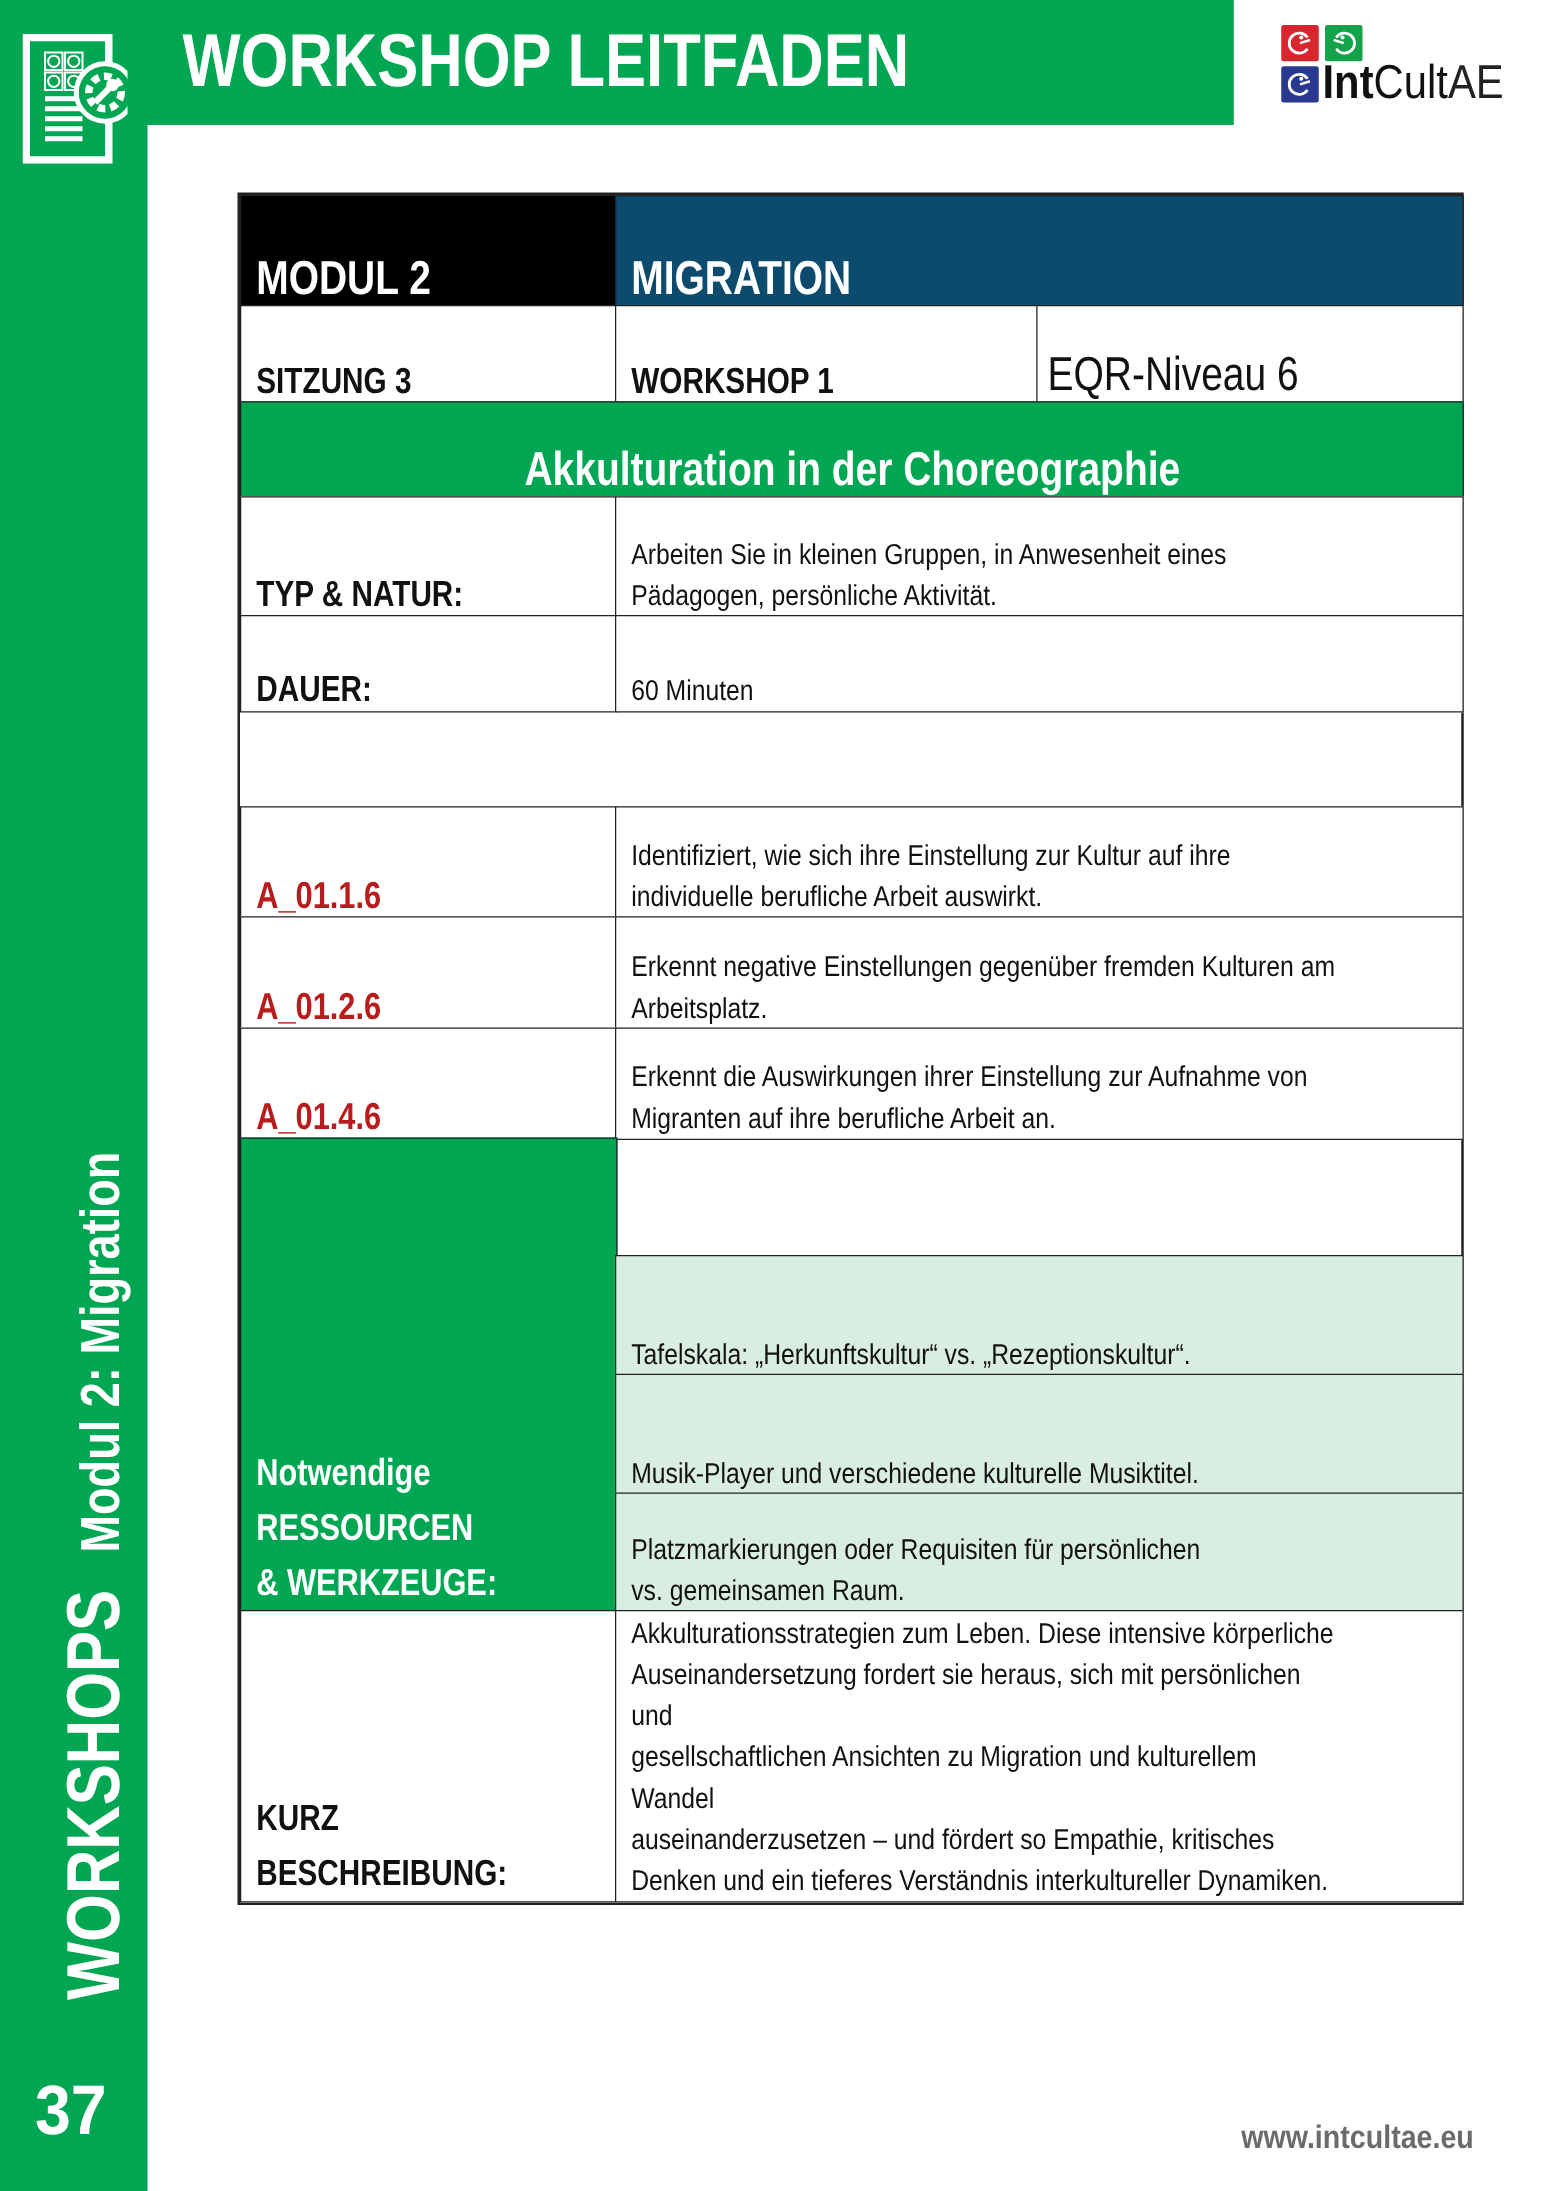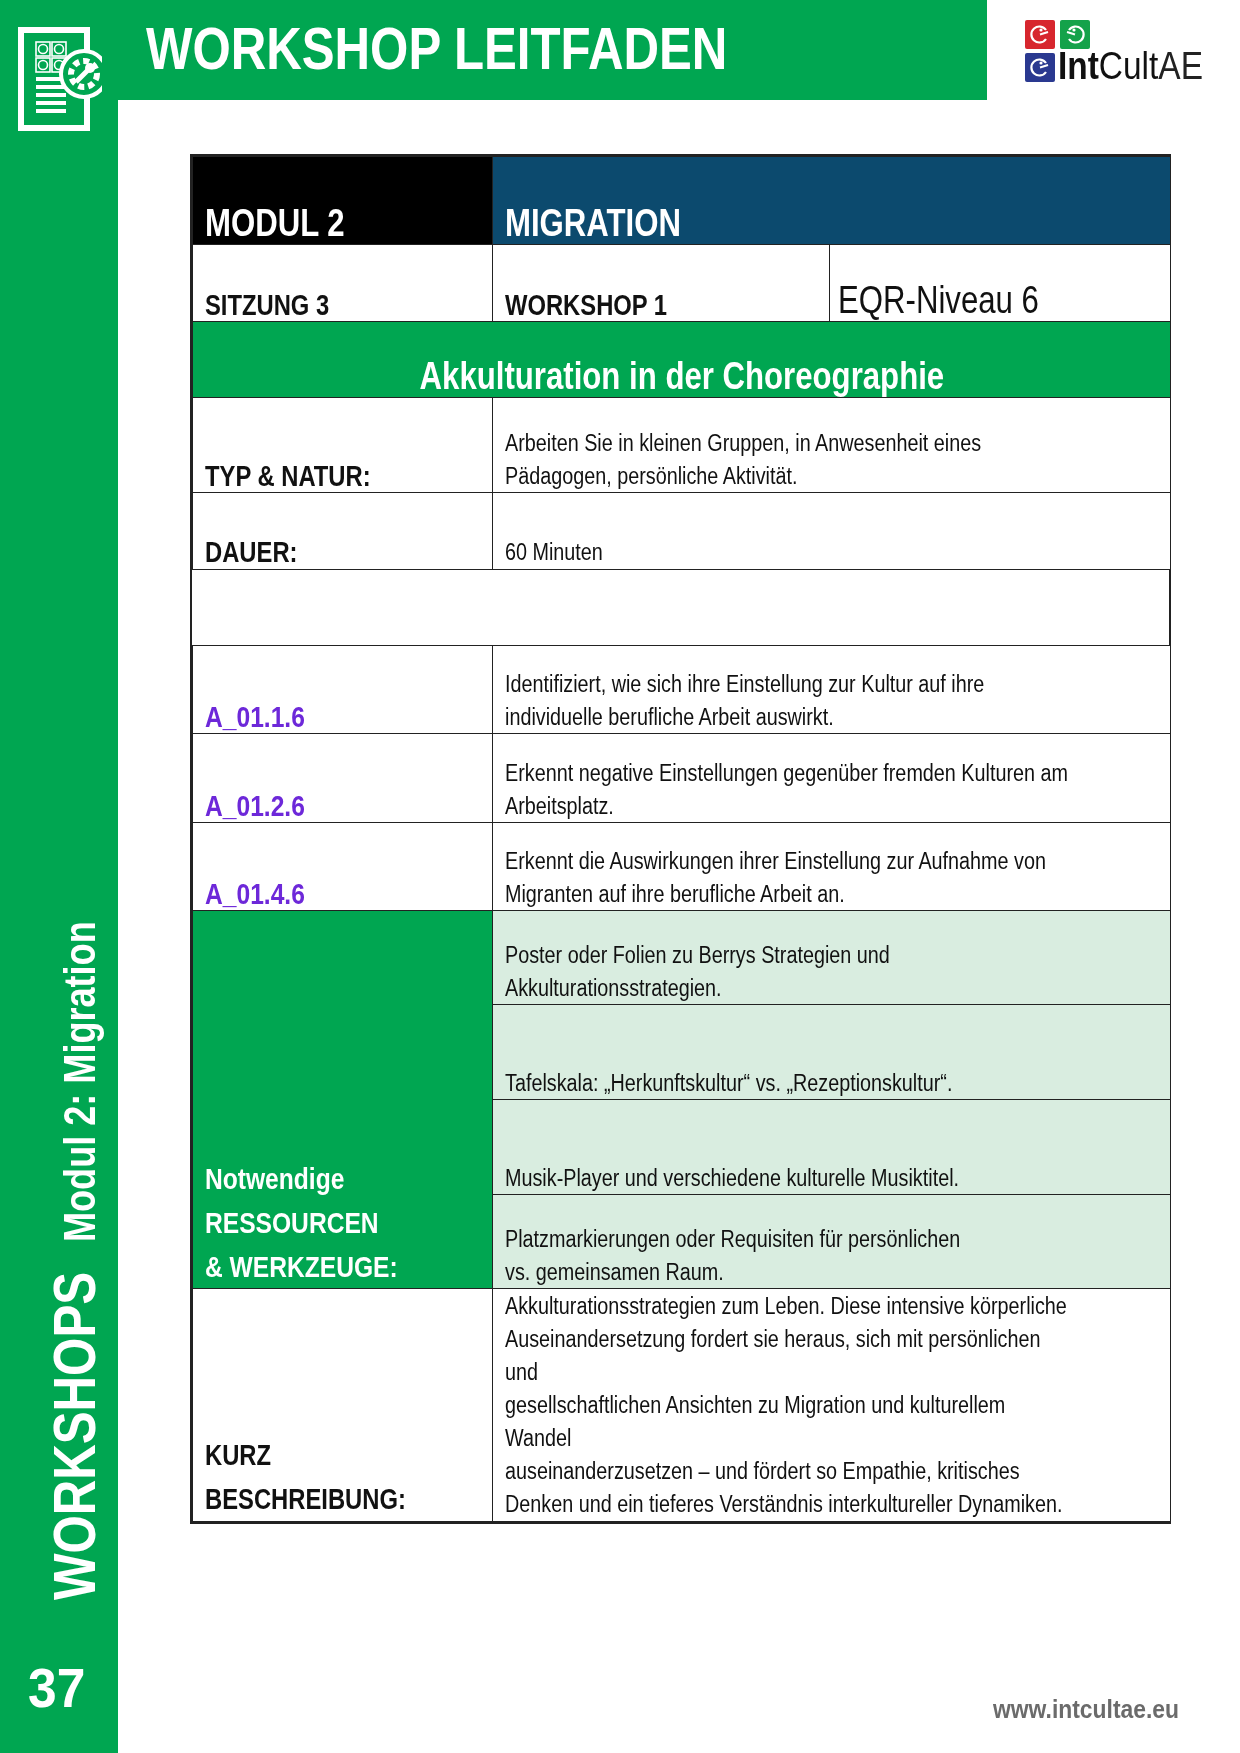--- a/index.html
+++ b/index.html
@@ -29,21 +29,21 @@
   .tbl { position: absolute; left: 190px; top: 154px; width: 981px; height: 1370px; border: 2px solid #222; }
   .cell { position: absolute; border: 1px solid #222; display: flex; align-items: flex-end; overflow: hidden; }
   .cond { display: inline-block; transform: scaleX(0.82); transform-origin: left center; white-space: nowrap; }
   .cond-c { display: inline-block; transform: scaleX(0.82); transform-origin: center center; white-space: nowrap; }
 
   .h-black { background: #000; color: #fff; font-weight: bold; font-size: 38px; padding-left: 12px; }
   .h-green { background: #0c4a6e; color: #fff; font-weight: bold; font-size: 38px; padding-left: 12px; }
   .lbl { background: #fff; color: #111; font-weight: bold; font-size: 29px; padding-left: 12px; }
   .val { background: #fff; color: #111; font-size: 26px; padding-left: 12px; }
   .band { background: #00a651; color: #fff; font-weight: bold; justify-content: center; }
-  .code { background: #fff; color: #6d28d9; font-weight: bold; font-size: 30px; padding-left: 12px; }
+  .code { background: #fff; color: #b91c1c; font-weight: bold; font-size: 30px; padding-left: 12px; }
   .txt { background: #fff; color: #111; font-size: 23px; line-height: 33px; padding: 0 10px 0 12px; }
   .res-lbl { background: #00a651; color: #fff; font-weight: bold; font-size: 30px; line-height: 44px; padding-left: 12px; }
   .res { background: #d9ede0; color: #111; font-size: 23px; line-height: 33px; padding: 0 10px 0 12px; }
   .ml { display: block; }
   .wrapbox { display: block; transform: scaleX(0.86); transform-origin: left center; width: 770px; }
 </style>
 </head>
 <body>
 
 <div class="sidebar"></div>
@@ -182,26 +182,20 @@
     </div>
   </div>
 
   <div class="cell res-lbl" style="left:0;top:754px;width:302px;height:380px;">
     <div class="wrapbox" style="width:330px;transform:scaleX(0.82);">
       <span class="ml">Notwendige</span>
       <span class="ml">RESSOURCEN</span>
       <span class="ml">&amp; WERKZEUGE:</span>
     </div>
   </div>
-  <div class="cell res" style="left:300px;top:754px;width:679px;height:96px;">
-    <div class="wrapbox">
-      <span class="ml">Poster oder Folien zu Berrys Strategien und</span>
-      <span class="ml">Akkulturationsstrategien.</span>
-    </div>
-  </div>
   <div class="cell res" style="left:300px;top:848px;width:679px;height:97px;">
     <div class="wrapbox">
         <span class="ml">Tafelskala: „Herkunftskultur“ vs. „Rezeptionskultur“.</span>
       </div>
   </div>
   <div class="cell res" style="left:300px;top:943px;width:679px;height:97px;">
     <div class="wrapbox">
         <span class="ml">Musik-Player und verschiedene kulturelle Musiktitel.</span>
       </div>
   </div>

